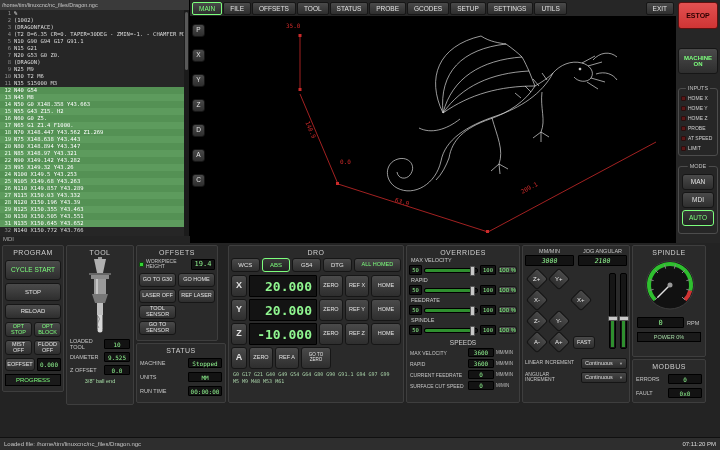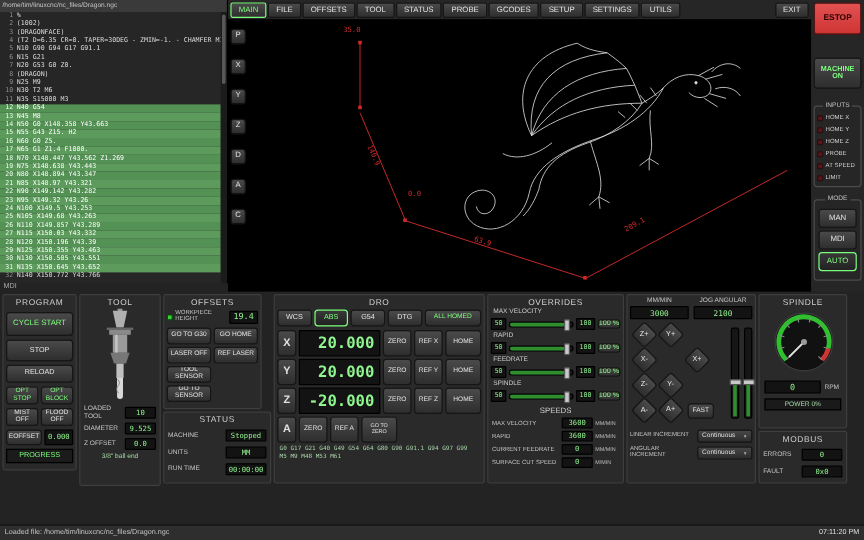--- a/index.html
+++ b/index.html
@@ -132,21 +132,21 @@
   .sprow{display:flex;align-items:center;gap:2px;height:11px;padding:0 1px;}
   .sprow .lbl{flex:1;font-size:5px;}
   .sprow .val{width:26px;height:9px;font-size:6px;flex:none;}
   .sprow .unit{width:20px;font-size:4.5px;color:#bdbdbd;flex:none;}
 
   
   #jogging-panel{left:522px;top:245px;width:108px;height:158px;padding:2px;}
   #jog-top-labels{display:flex;gap:4px;}
   #jog-top-labels .lbl{flex:1;text-align:center;font-size:5.5px;}
   #jog-top-vals{display:flex;gap:4px;margin-top:1px;}
-  #jog-top-vals .val{flex:1;height:11px;font-size:6.5px;}
+  #jog-top-vals .val{flex:1;height:11px;font-size:6.5px;font-style:italic;}
   #jog-area{position:relative;height:86px;margin-top:3px;}
   .jbtn{position:absolute;width:16px;height:16px;}
   .diamond{transform:rotate(45deg);background:linear-gradient(#4a4a4a,#2e2e2e);
     border:1px solid #151515;border-radius:3px;display:flex;align-items:center;justify-content:center;}
   .diamond span{transform:rotate(-45deg);font-size:6px;color:#eaeaea;}
   .jrect{position:absolute;width:22px;height:13px;font-size:5.5px;}
   .jslider{position:absolute;top:4px;width:7px;height:76px;background:#161616;border:1px solid #000;border-radius:2px;}
   .jsfill{position:absolute;bottom:1px;left:1px;right:1px;height:30px;background:#2f8f2f;}
   .jshandle{position:absolute;left:-2px;top:42px;width:10px;height:5px;background:#c9c9c9;
     border:1px solid #555;border-radius:1px;}
@@ -541,21 +541,21 @@
         </div>
         <div class="drow">
           <div class="btn axisbtn">Y</div>
           <div class="val droval">20.000</div>
           <div class="btn sm">ZERO</div>
           <div class="btn sm">REF Y</div>
           <div class="btn sm2">HOME</div>
         </div>
         <div class="drow">
           <div class="btn axisbtn">Z</div>
-          <div class="val droval">-20.000</div>
+          <div class="val droval">-10.000</div>
           <div class="btn sm">ZERO</div>
           <div class="btn sm">REF Z</div>
           <div class="btn sm2">HOME</div>
         </div>
         <div class="drow">
           <div class="btn axisbtn">A</div>
           <div class="btn sm">ZERO</div>
           <div class="btn sm">REF A</div>
           <div class="btn sm2 tiny">GO TO ZERO</div>
         </div>

